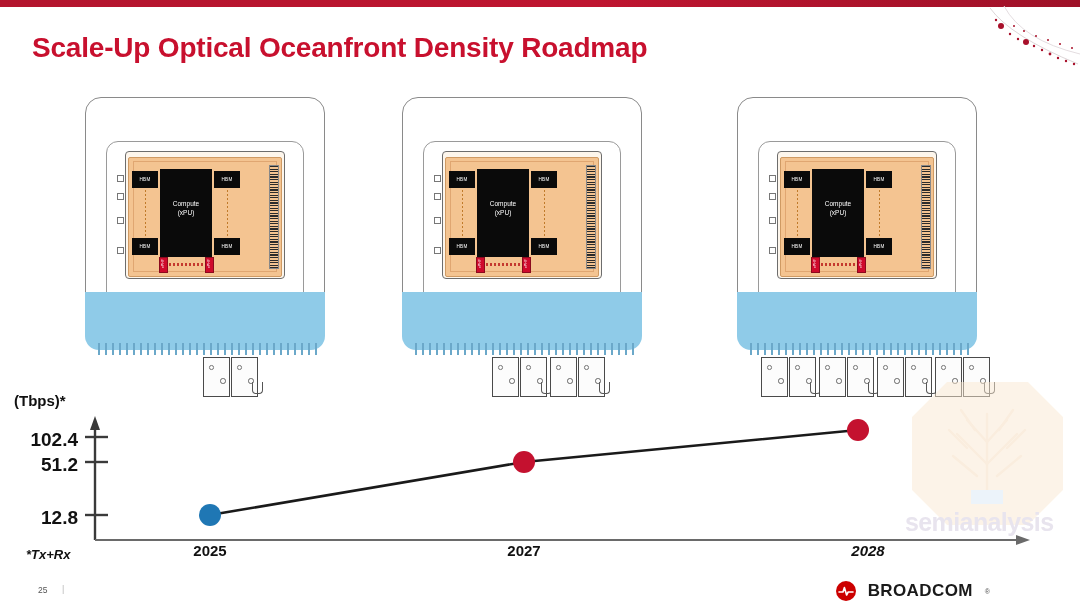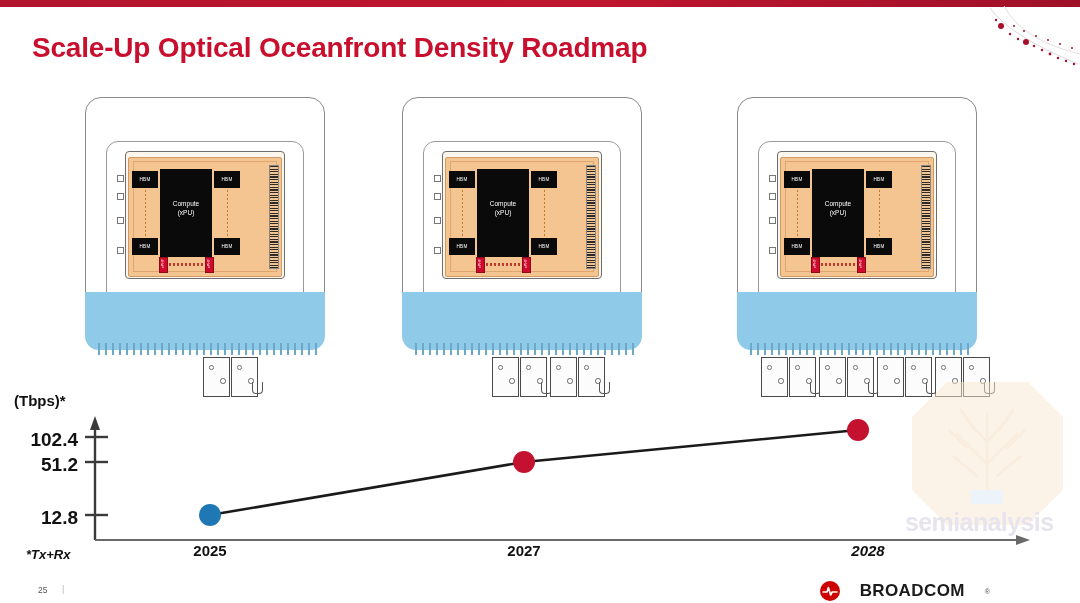--- a/index.html
+++ b/index.html
@@ -101,21 +101,21 @@
   .foot-note{position:absolute;left:14px;top:155px;font-size:13px;font-style:italic;
     font-weight:bold;color:#111;margin-left:12px;}
   .xlab{position:absolute;top:150px;font-size:15px;font-weight:bold;color:#111;
     text-align:center;width:120px;}
 
   
   .footer{position:absolute;left:4px;bottom:0;width:1000px;height:22px;}
   .f-num{position:absolute;left:34px;top:4px;font-size:8.5px;color:#555;}
   .f-sep{position:absolute;left:58px;top:3px;font-size:9px;color:#b9b9b9;}
   .f-txt{position:absolute;left:76px;top:4px;font-size:8.3px;color:#555;white-space:nowrap;}
-  .logo{position:absolute;right:14px;top:0px;display:flex;align-items:center;gap:20px;}
+  .logo{position:absolute;right:14px;top:0px;display:flex;align-items:center;gap:12px;}
   .logo-mark{width:20px;height:20px;border-radius:50%;background:#cc0000;position:relative;}
   .logo-text{font-size:17px;font-weight:bold;color:#1a1a1a;letter-spacing:.4px;}
   .logo-tm{font-size:7px;color:#555;vertical-align:super;}
 </style>
 </head>
 <body>
 
 <div class="slide">
 
   <div class="top-bar"></div>

